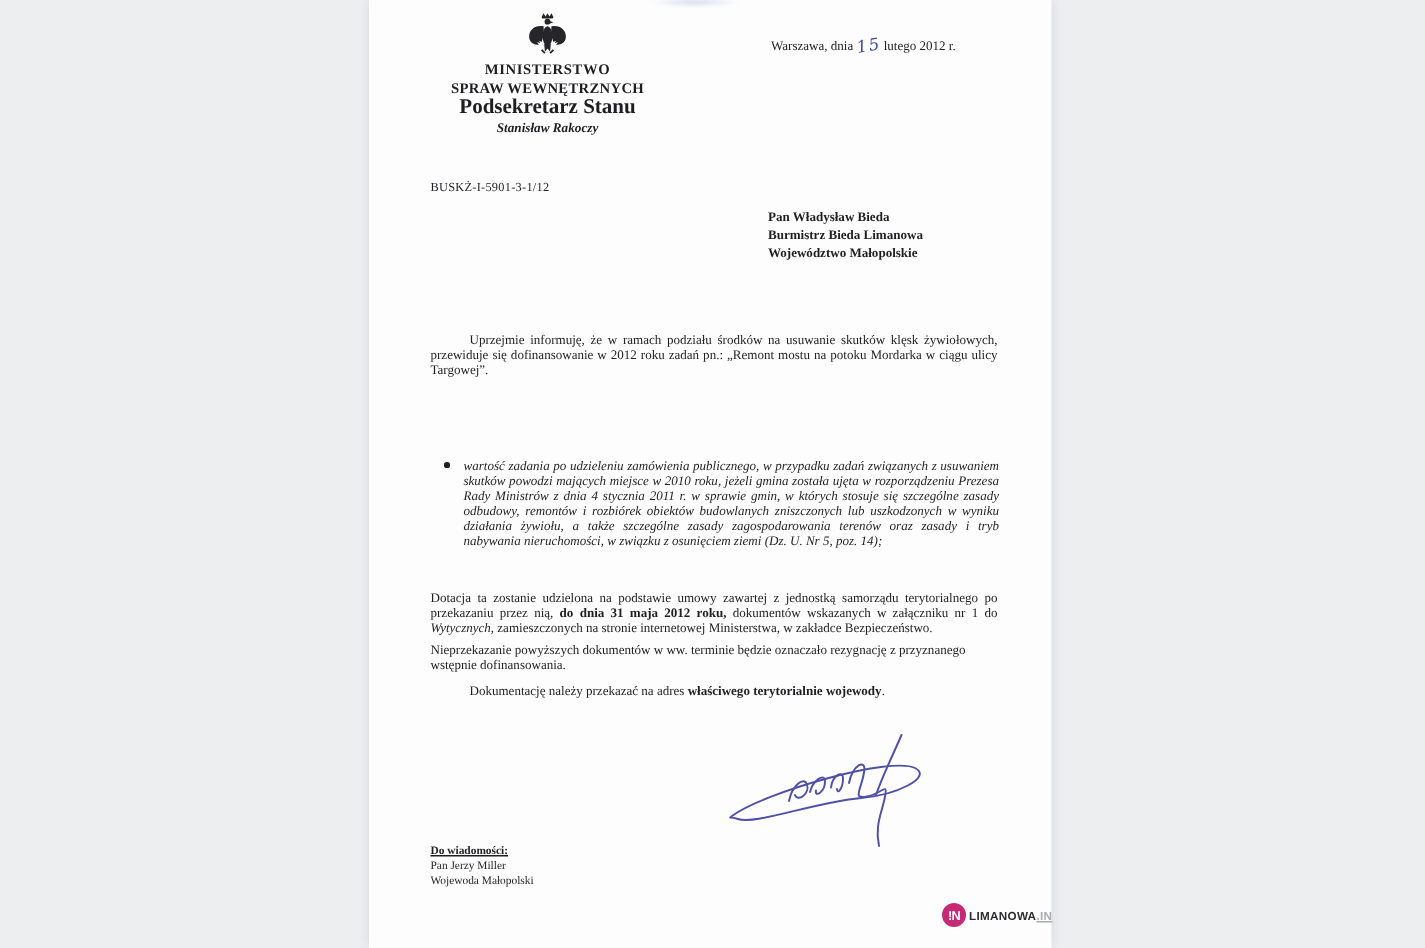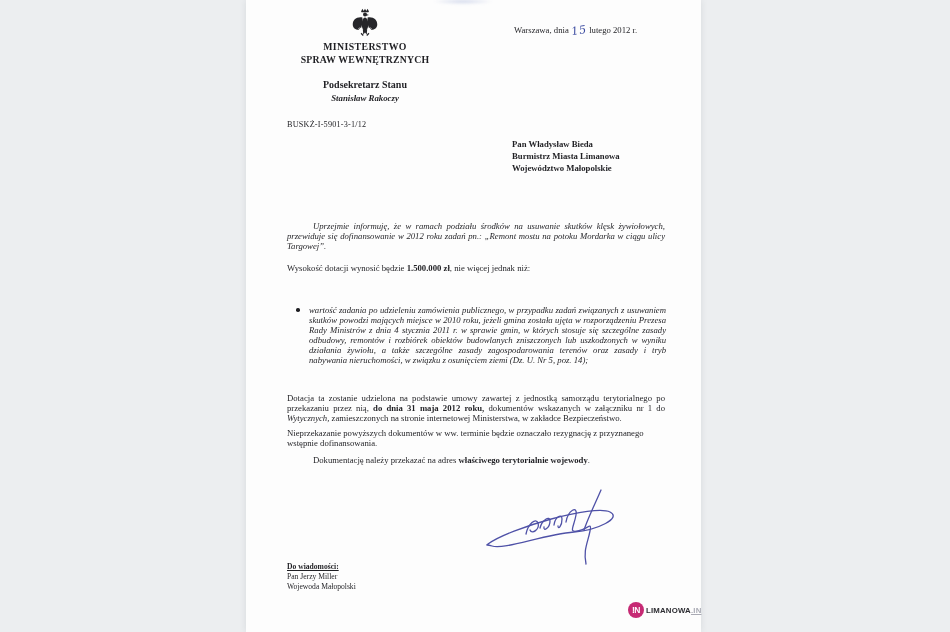--- a/index.html
+++ b/index.html
@@ -20,37 +20,37 @@
   .smudge {
     position:absolute; left:186px; top:-2px; width:62px; height:7px;
     background:radial-gradient(ellipse at center, rgba(120,140,200,.28), rgba(120,140,200,0) 70%);
     filter:blur(1px);
   }
   
   .eagle { left:105px; top:8px; width:28px; height:33px; }
   .ministry { left:34px; top:41px; width:170px; text-align:center; line-height:12.5px; }
   .ministry .l1 { font-size:9.8px; font-weight:bold; letter-spacing:.4px; }
   .ministry .l2 { font-size:9.8px; font-weight:bold; letter-spacing:.2px; }
-  .ministry .l3 { font-size:10px; font-weight:bold;margin-top:13px; }
+  .ministry .l3 { font-size:14px; font-weight:bold; }
   .ministry .l4 { font-size:8.8px; font-weight:bold; font-style:italic; }
   .dateline { left:268px; top:23px; font-size:8.7px; white-space:nowrap; }
   .handwritten-day {
     display:inline-block; font-style:italic; color:#3a4aa0;
     font-size:11px; transform:rotate(-10deg) translateY(1px);
     font-family:"DejaVu Serif", serif; letter-spacing:1px;
   }
   .reference { left:41px; top:120px; font-size:8.2px; letter-spacing:.2px; }
   .recipient { left:266px; top:138px; font-size:8.7px; font-weight:bold; line-height:12px; }
   
   .doc-title {
     left:41px; top:202px; width:378px; text-align:center;
     font-size:11.5px; font-weight:bold; font-style:italic; letter-spacing:4.5px;
   }
   .para { font-size:8.7px; line-height:10px; text-align:justify; }
-  .p1 { left:41px; top:221px; width:378px; text-indent:26px;font-style:italic; }
+  .p1 { left:41px; top:221px; width:378px; text-indent:26px; }
   .p2 { left:41px; top:263px; width:378px; text-align:left; }
   .bullets { left:63px; top:284px; width:357px; }
   .bullet-item { position:relative; font-style:italic;margin-top:21px; }
   .bullet-item .dot {
     position:absolute; left:-13px; top:3px; width:3.5px; height:3.5px;
     border-radius:50%; background:#1f1f23;
   }
   .bullet2 { margin-top:14px; text-align:left; }
   .p3 { left:41px; top:393px; width:378px; }
   .p4 { left:41px; top:428px; width:378px; text-align:left; }
@@ -102,28 +102,27 @@
     <div class="l3">Podsekretarz Stanu</div>
     <div class="l4">Stanisław Rakoczy</div>
   </div>
 
   <div class="abs dateline"><span>Warszawa, dnia </span><span class="handwritten-day">15</span><span> lutego 2012 r.</span></div>
 
   <div class="abs reference">BUSKŻ-I-5901-3-1/12</div>
 
   <div class="abs recipient">
     <div>Pan Władysław Bieda</div>
-    <div>Burmistrz Miasta Limanowa</div>
+    <div>Burmistrz Bieda Limanowa</div>
     <div>Województwo Małopolskie</div>
   </div>
 
 
   <div class="abs para p1">Uprzejmie informuję, że w ramach podziału środków na usuwanie skutków klęsk żywiołowych, przewiduje się dofinansowanie w 2012 roku zadań pn.: „Remont mostu na potoku Mordarka w ciągu ulicy Targowej”.</div>
 
-  <div class="abs para p2"><span>Wysokość dotacji wynosić będzie </span><span class="b">1.500.000 zł</span><span>, nie więcej jednak niż:</span></div>
 
   <div class="abs bullets">
     <div class="para bullet-item">
       <span class="dot"></span>
       <span>wartość zadania po udzieleniu zamówienia publicznego, w przypadku zadań związanych z usuwaniem skutków powodzi mających miejsce w 2010 roku, jeżeli gmina została ujęta w rozporządzeniu Prezesa Rady Ministrów z dnia 4 stycznia 2011 r. w sprawie gmin, w których stosuje się szczególne zasady odbudowy, remontów i rozbiórek obiektów budowlanych zniszczonych lub uszkodzonych w wyniku działania żywiołu, a także szczególne zasady zagospodarowania terenów oraz zasady i tryb nabywania nieruchomości, w związku z osunięciem ziemi (Dz. U. Nr 5, poz. 14);</span>
     </div>
   </div>
 
   <div class="abs para p3"><span>Dotacja ta zostanie udzielona na podstawie umowy zawartej z jednostką samorządu terytorialnego po przekazaniu przez nią, </span><span class="b">do dnia 31 maja 2012 roku,</span><span> dokumentów wskazanych w załączniku nr 1 do </span><span class="i">Wytycznych,</span><span> zamieszczonych na stronie internetowej Ministerstwa, w zakładce Bezpieczeństwo.</span></div>
 

